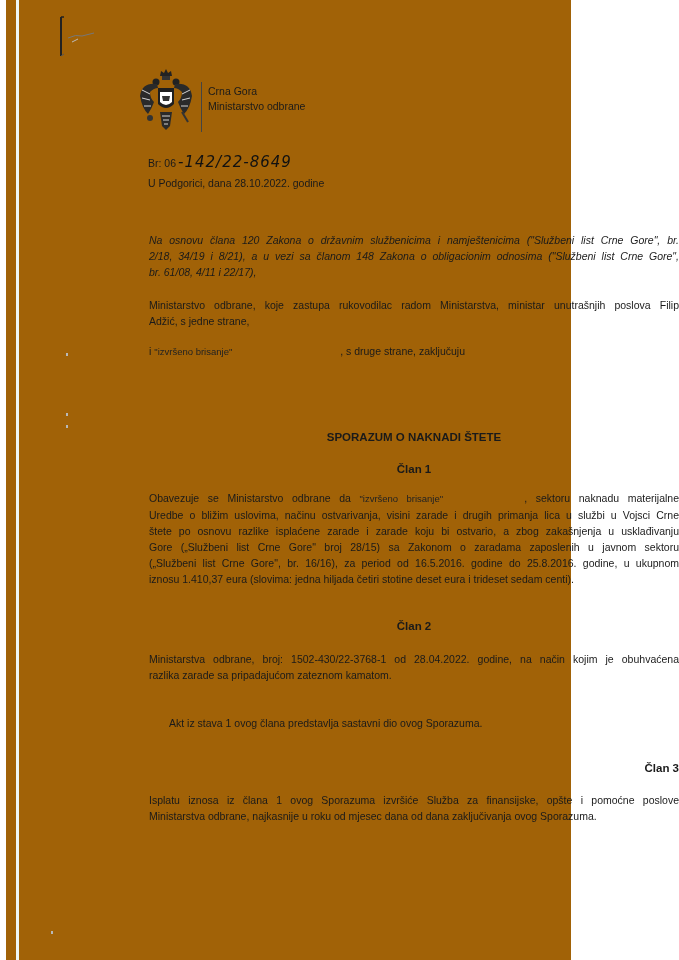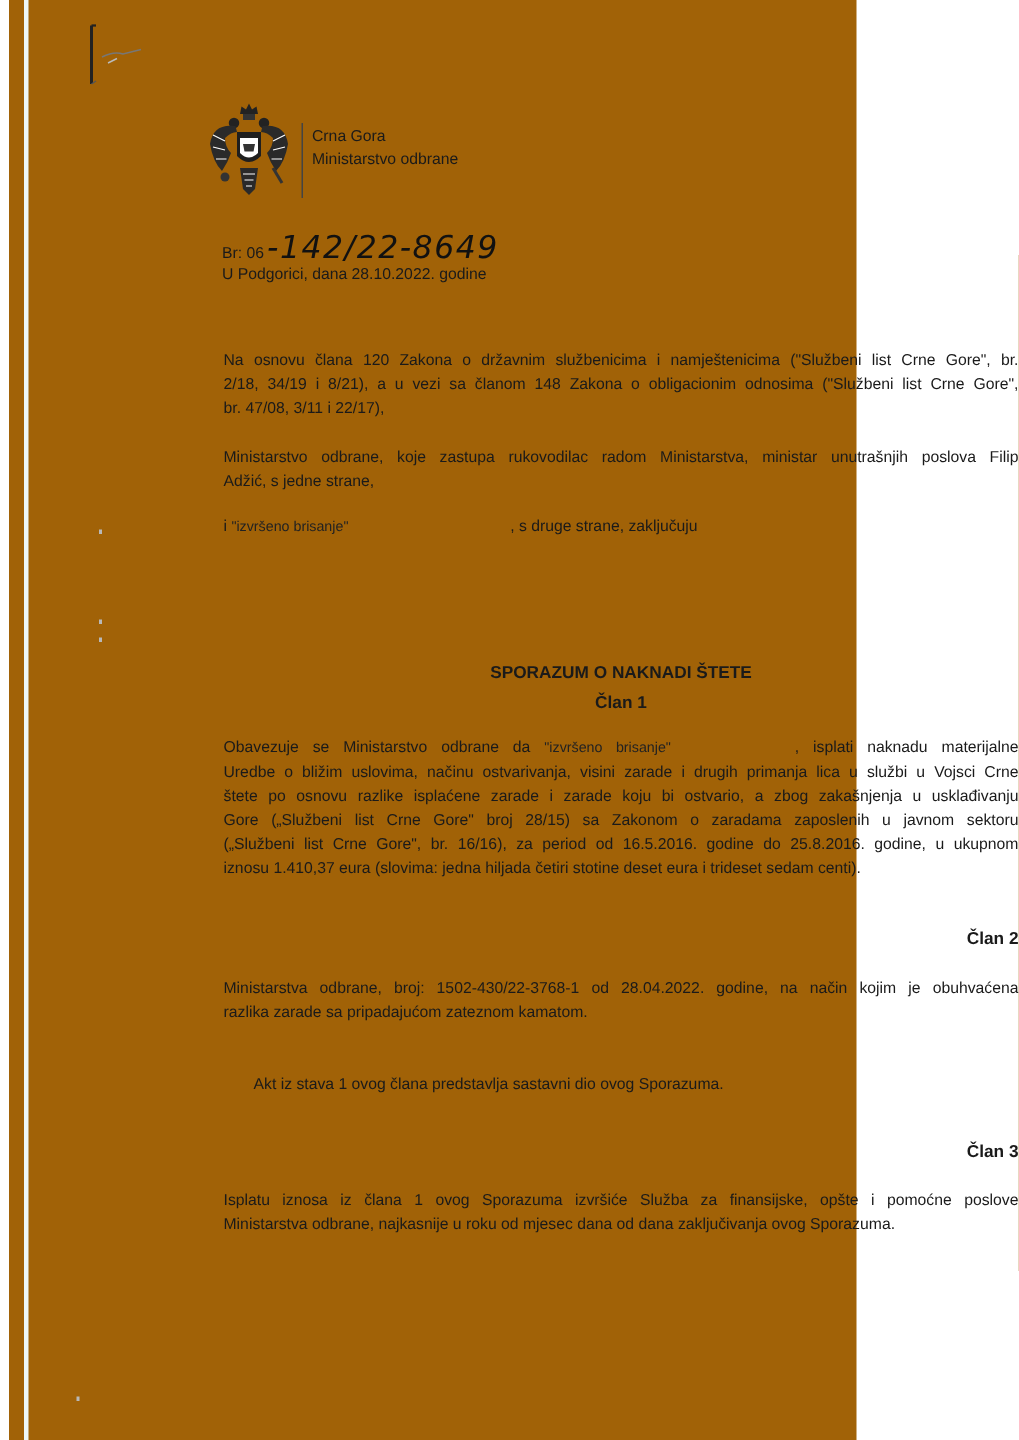--- a/index.html
+++ b/index.html
@@ -62,21 +62,21 @@
   }
   .ref {
     position: absolute;
     left: 142px; top: 153px;
     font-size: 10.5px;
     white-space: nowrap;
   }
   .ref .hand {
     font-family: "DejaVu Sans", sans-serif;
     font-style: italic;
-    font-size: 21px;
+    font-size: 15px;
     letter-spacing: 1px;
     color: #111;
     margin-left: 2px;
   }
   .date {
     position: absolute;
     left: 142px; top: 177px;
     font-size: 10.5px;
     white-space: nowrap;
   }
@@ -163,58 +163,58 @@
     </div>
   </div>
 
   <div class="ref">
     <span>Br:</span>
     <span>06</span><span class="hand">-142/22-8649</span>
   </div>
 
   <div class="date">U Podgorici, dana 28.10.2022. godine</div>
 
-  <div class="para" style="top:232px;">
+  <div class="para" style="top:232px;font-style:italic;">
     <span class="ln">Na osnovu člana 120 Zakona o državnim službenicima i namještenicima ("Službeni list Crne Gore", br.</span>
     <span class="ln">2/18, 34/19 i 8/21), a u vezi sa članom 148 Zakona o obligacionim odnosima ("Službeni list Crne Gore",</span>
-    <span class="ln last">br. 47/08, 3/11 i 22/17),</span>
+    <span class="ln last">br. 61/08, 4/11 i 22/17),</span>
   </div>
 
   <div class="para" style="top:297px;">
     <span class="ln">Ministarstvo odbrane, koje zastupa rukovodilac radom Ministarstva, ministar unutrašnjih poslova Filip</span>
     <span class="ln last">Adžić, s jedne strane,</span>
   </div>
 
   <div class="para" style="top:343px;">
     <span style="white-space:nowrap;">
       <span>i</span>
       <span class="redact">"izvršeno brisanje"</span>
       <span style="display:inline-block; width:102px;"></span>
       <span>, s druge strane, zaključuju</span>
     </span>
   </div>
 
-  <div class="heading" style="top:431px;margin-top:12px;">SPORAZUM O NAKNADI ŠTETE</div>
+  <div class="heading" style="top:431px;">SPORAZUM O NAKNADI ŠTETE</div>
 
   <div class="heading" style="top:463px;">Član 1</div>
   <div class="para" style="top:490px;">
     <span class="ln">
       <span>Obavezuje se Ministarstvo odbrane da</span>
       <span class="redact">"izvršeno brisanje"</span>
       <span style="display:inline-block; width:64px;"></span>
-      <span>, isplati naknadu materijalne</span>
+      <span>, sektoru naknadu materijalne</span>
     </span>
     <span class="ln">Uredbe o bližim uslovima, načinu ostvarivanja, visini zarade i drugih primanja lica u službi u Vojsci Crne</span>
     <span class="ln">štete po osnovu razlike isplaćene zarade i zarade koju bi ostvario, a zbog zakašnjenja u usklađivanju</span>
     <span class="ln">Gore („Službeni list Crne Gore" broj 28/15) sa Zakonom o zaradama zaposlenih u javnom sektoru</span>
     <span class="ln">(„Službeni list Crne Gore", br. 16/16), za period od 16.5.2016. godine do 25.8.2016. godine, u ukupnom</span>
     <span class="ln last">iznosu 1.410,37 eura (slovima: jedna hiljada četiri stotine deset eura i trideset sedam centi).</span>
   </div>
 
-  <div class="heading" style="top:620px;text-align:right;">Član 2</div>
+  <div class="heading" style="top:620px;">Član 2</div>
   <div class="para" style="top:651px;">
     <span class="ln">Ministarstva odbrane, broj: 1502-430/22-3768-1 od 28.04.2022. godine, na način kojim je obuhvaćena</span>
     <span class="ln last">razlika zarade sa pripadajućom zateznom kamatom.</span>
   </div>
   <div class="para" style="top:715px;margin-left:20px;">
     <span class="ln last">Akt iz stava 1 ovog člana predstavlja sastavni dio ovog Sporazuma.</span>
   </div>
 
   <div class="heading" style="top:762px;text-align:right;">Član 3</div>
   <div class="para" style="top:792px;">

